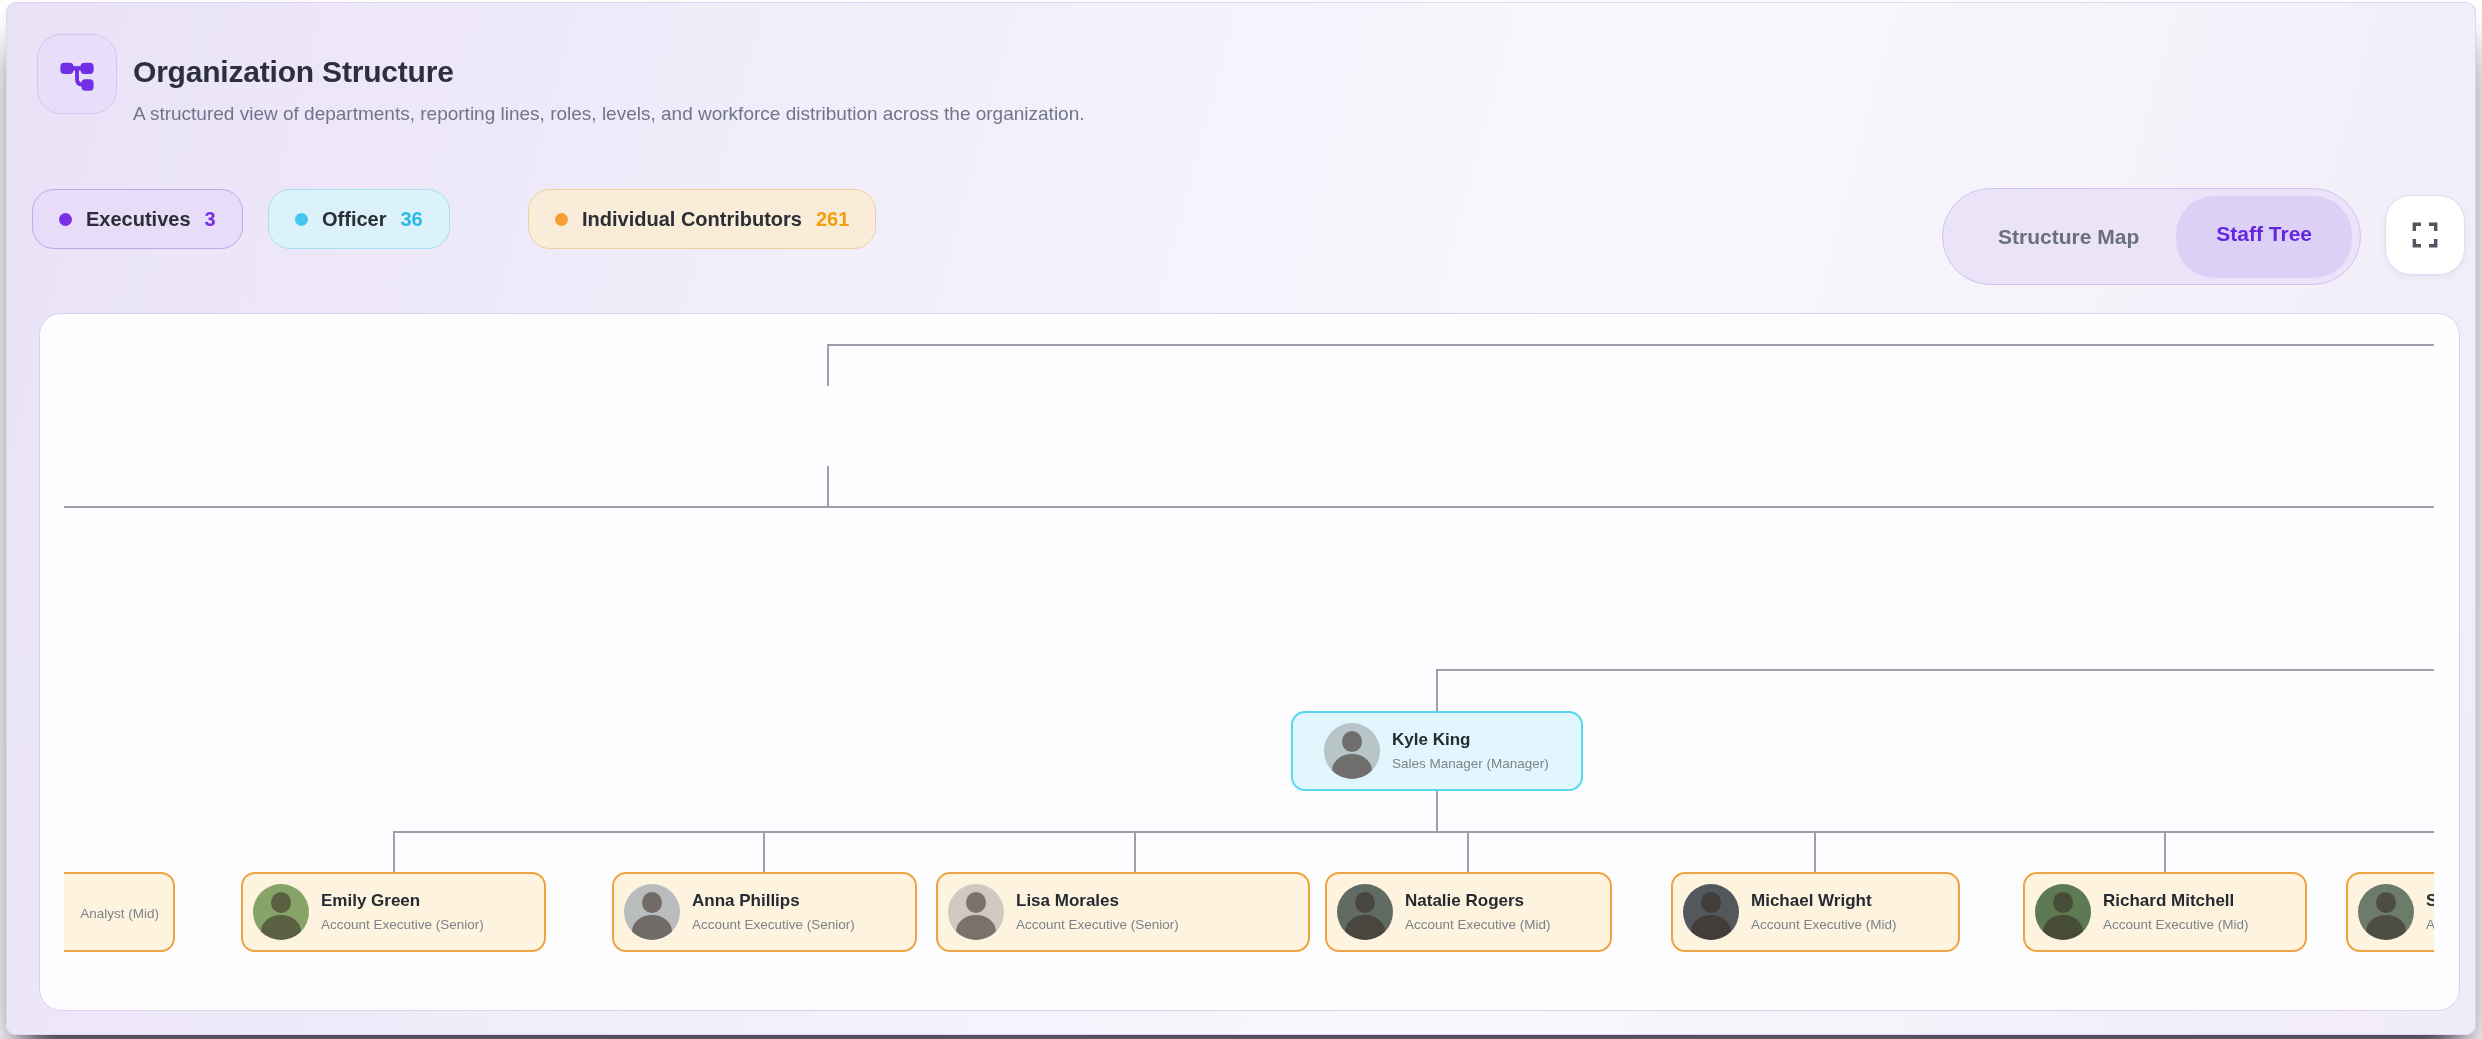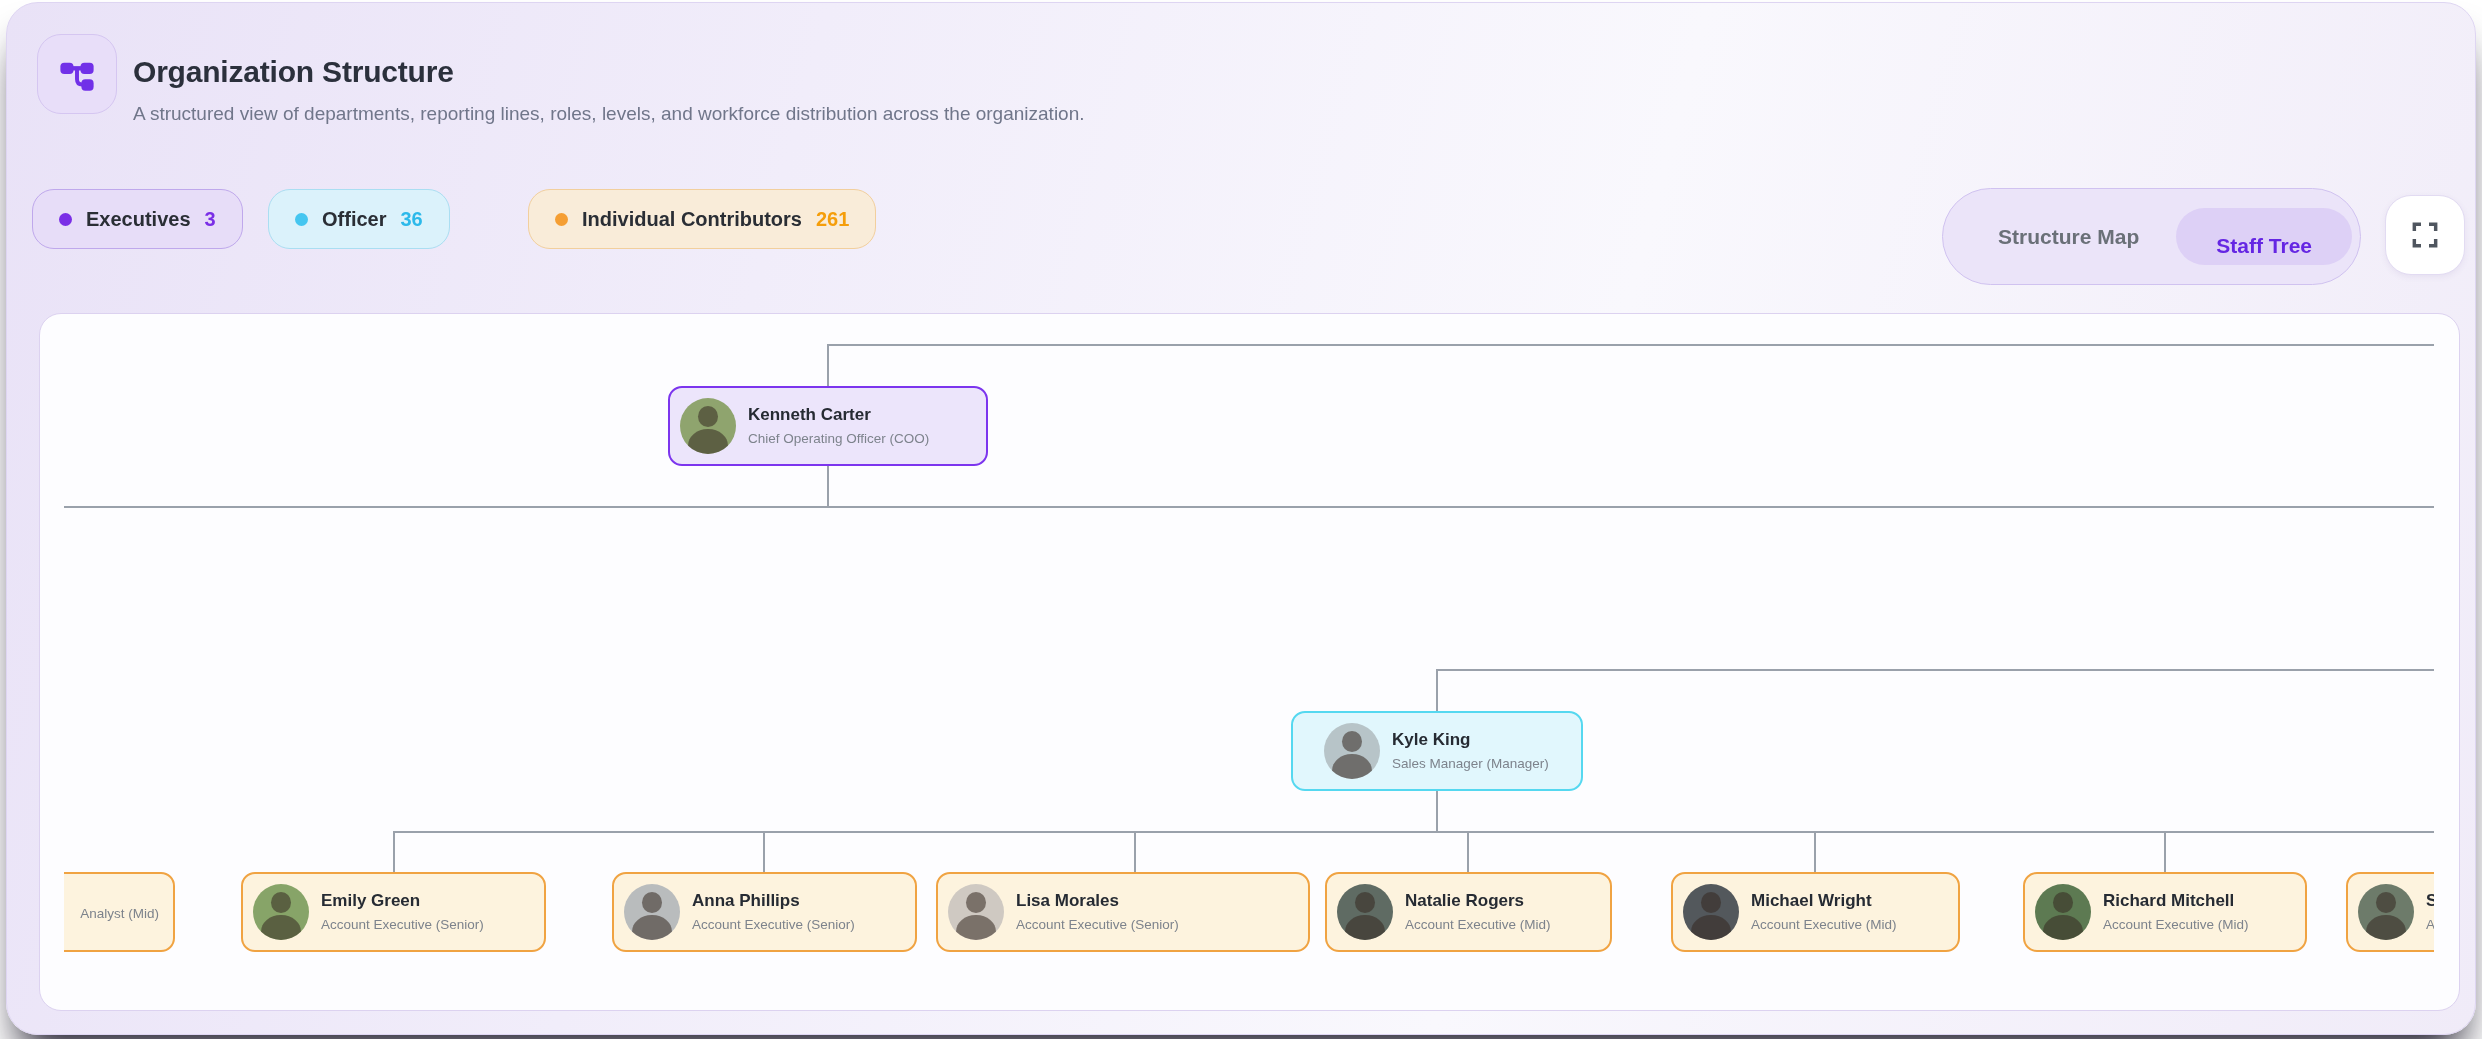--- a/index.html
+++ b/index.html
@@ -1,17 +1,17 @@
 <!DOCTYPE html>
 <html><head>
 <meta charset="utf-8">
 <style>
   html,body{margin:0;padding:0;background:#ffffff;font-family:"Liberation Sans",sans-serif;}
   .stage{position:relative;width:2482px;height:1039px;background:#ffffff;overflow:hidden;}
-  .app{position:absolute;left:6px;top:2px;right:6px;bottom:4px;border-radius:32px;
+  .app{position:absolute;left:6px;top:2px;right:6px;bottom:4px;border-radius:10px;
        background:linear-gradient(105deg,#e9e2f7 0%,#f1edfa 30%,#f9f8fd 62%,#f0ebf8 100%);
        border:1px solid #ded5f2;box-shadow:0 30px 40px -14px rgba(8,4,22,0.92);}
   
   .app-icon{position:absolute;left:30px;top:31px;width:78px;height:78px;border-radius:24px;
             background:#e8def9;border:1px solid #d5c6f1;display:flex;align-items:center;justify-content:center;}
   .page-title{position:absolute;left:126px;top:52px;font-size:30px;font-weight:700;color:#2b303c;letter-spacing:-0.2px;}
   .page-subtitle{position:absolute;left:126px;top:100px;font-size:19px;color:#70768a;}
   
   .badge{position:absolute;top:186px;height:60px;display:inline-flex;align-items:center;gap:14px;
          padding:0 26px;border-radius:22px;border:1.5px solid;box-sizing:border-box;cursor:pointer;}
@@ -22,21 +22,21 @@
   .badge.executives .dot{background:#7a2ee6;} .badge.executives .cnt{color:#7a2ee6;}
   .badge.managers{left:261px;background:#dbf2fb;border-color:#aadef2;}
   .badge.managers .dot{background:#45c6f0;} .badge.managers .cnt{color:#2cb9ea;}
   .badge.contributors{left:509px;background:#f9ecd9;border-color:#f2cf9d;margin-left:12px;}
   .badge.contributors .dot{background:#f59e33;} .badge.contributors .cnt{color:#f59e0b;}
   
   .view-toggle{position:absolute;left:1935px;top:185px;width:419px;height:97px;border-radius:49px;
                background:#ebe4f9;border:1.5px solid #d0c2f0;display:flex;align-items:center;box-sizing:border-box;}
   .toggle-opt{font-size:21px;font-weight:600;color:#6a7078;text-align:center;cursor:pointer;white-space:nowrap;}
   .toggle-opt.inactive{flex:1 1 auto;padding-left:18px;}
-  .toggle-opt.active{flex:0 0 auto;margin-right:8px;height:57px;line-height:75px;padding:0 40px;
+  .toggle-opt.active{flex:0 0 auto;margin-right:8px;height:82px;line-height:75px;padding:0 40px;
                      border-radius:38px;background:#ddd0f6;color:#6526e3;font-weight:700;}
   .fullscreen-btn{position:absolute;left:2378px;top:192px;width:78px;height:78px;border-radius:26px;
                   background:#ffffff;border:1px solid #e2dbf2;display:flex;align-items:center;justify-content:center;
                   cursor:pointer;box-shadow:0 2px 6px rgba(90,70,140,0.08);}
   
   .canvas{position:absolute;left:32px;top:310px;width:2421px;height:698px;background:#fdfdff;
           border:1px solid #dcd2f0;border-radius:22px;box-sizing:border-box;}
   .viewport{position:absolute;left:24px;right:25px;top:0;bottom:0;overflow:hidden;}
   .hline{position:absolute;height:2px;background:#9aa1ab;}
   .vline{position:absolute;width:2px;background:#9aa1ab;}
@@ -113,27 +113,20 @@
         <div class="vline" style="left:1372px;top:355px;height:42px;"></div>
         <div class="vline" style="left:1372px;top:477px;height:40px;"></div>
         <div class="hline" style="left:330px;top:517px;width:2042px;"></div>
         <div class="vline" style="left:329px;top:517px;height:41px;"></div>
         <div class="vline" style="left:699px;top:517px;height:41px;"></div>
         <div class="vline" style="left:1070px;top:517px;height:41px;"></div>
         <div class="vline" style="left:1403px;top:517px;height:41px;"></div>
         <div class="vline" style="left:1750px;top:517px;height:41px;"></div>
         <div class="vline" style="left:2100px;top:517px;height:41px;"></div>
 
-        <div class="node exec" style="left:604px;top:72px;width:320px;">
-          <div class="avatar" style="background-color: rgb(143, 164, 110);"></div>
-          <div class="txt">
-            <span class="nm">Kenneth Carter</span>
-            <span class="rl">Chief Operating Officer (COO)</span>
-          </div>
-        </div>
 
         <div class="node mgr" style="left:1227px;top:397px;width:292px;padding-left:31px;">
           <div class="avatar" style="background-color: rgb(183, 196, 200);"></div>
           <div class="txt">
             <span class="nm">Kyle King</span>
             <span class="rl">Sales Manager (Manager)</span>
           </div>
         </div>
 
         <div class="node ic pl" style="left:-200px;top:558px;width:311px;">

